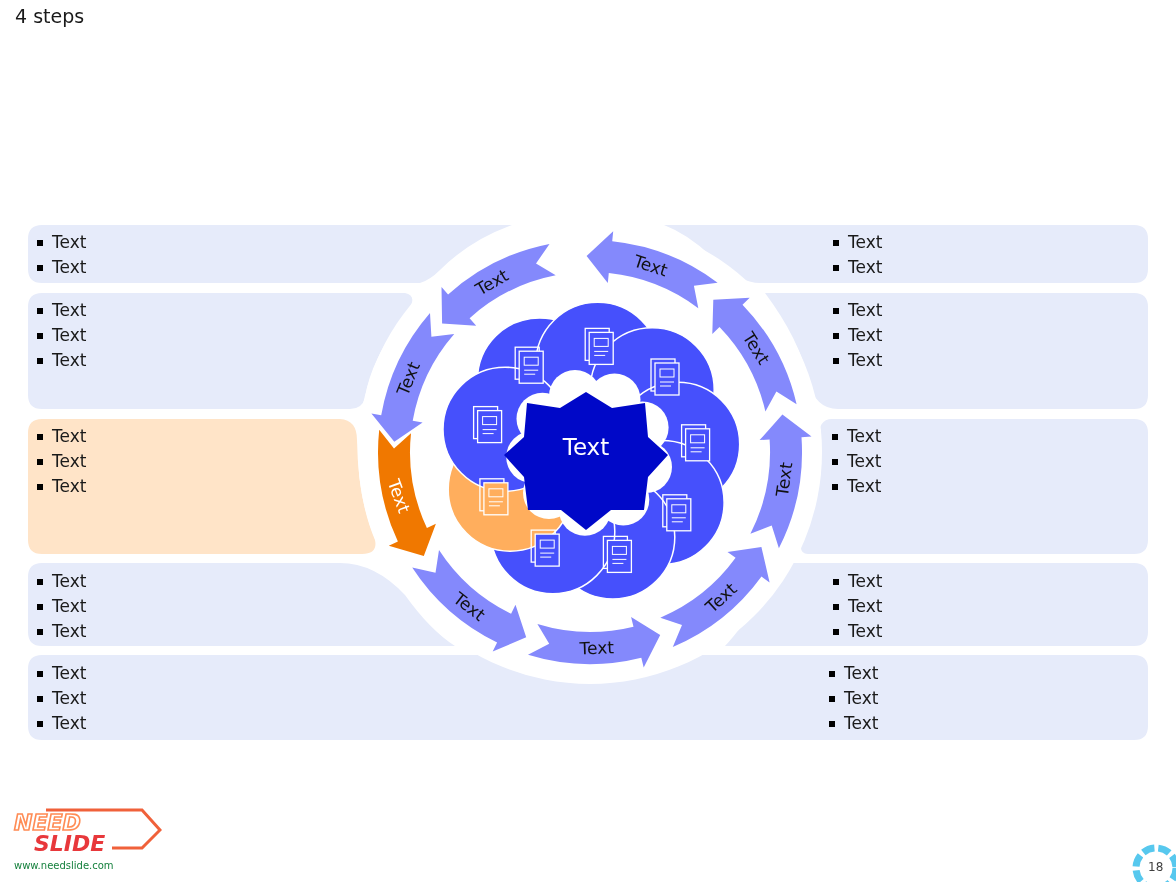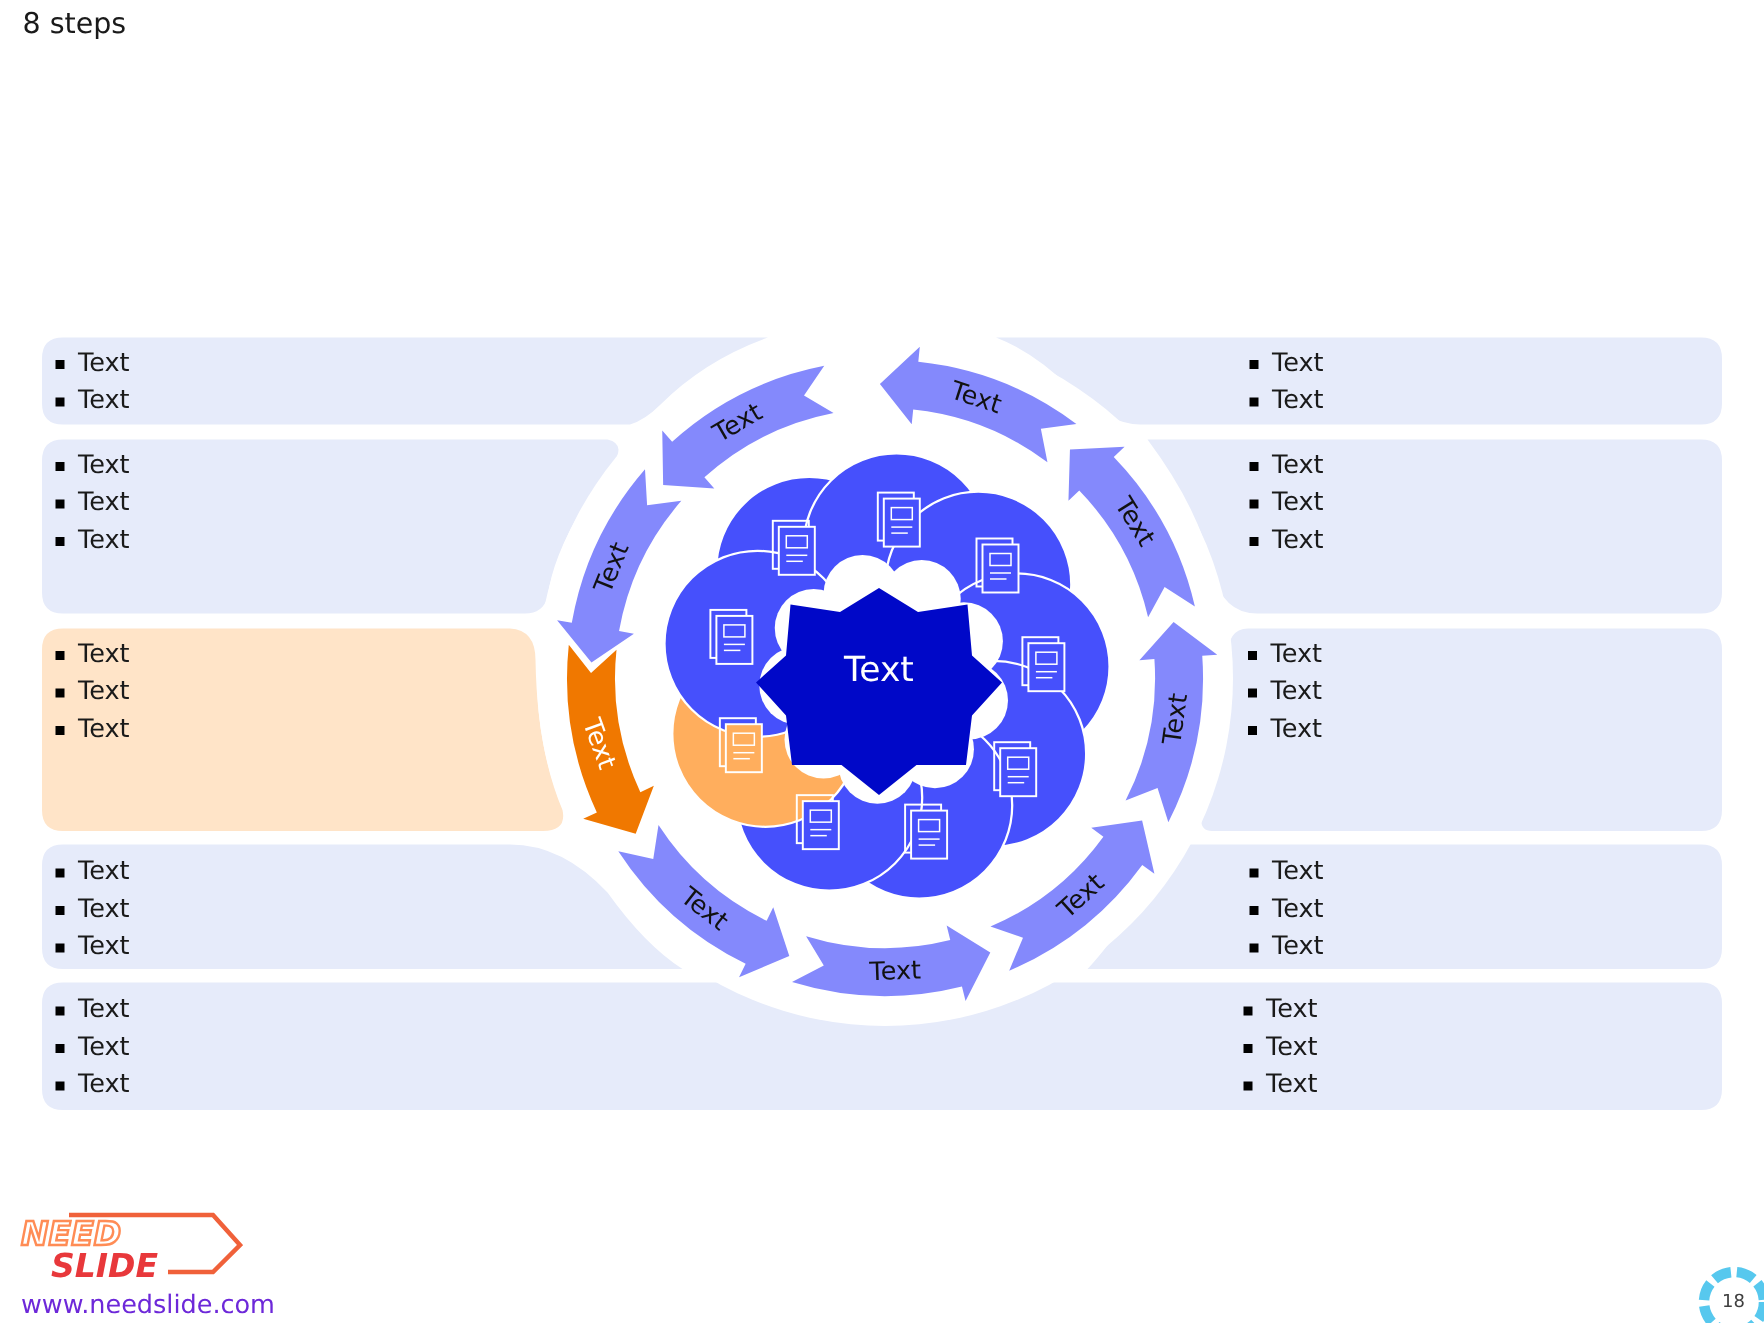--- a/index.html
+++ b/index.html
@@ -4,28 +4,28 @@
 <style>
   html, body { margin:0; padding:0; }
   body { width:1176px; height:882px; position:relative; background:#ffffff; overflow:hidden;
          font-family:"DejaVu Sans","Liberation Sans",sans-serif; color:#1a1a1a; }
   .title { position:absolute; left:15px; top:5px; font-size:19px; }
   .blist { position:absolute; list-style:none; margin:0; padding:0; font-size:17px; line-height:25px; }
   .blist li { position:relative; padding-left:15px; }
   .blist li::before { content:""; position:absolute; left:0; top:10px; width:6px; height:6px; background:#000; }
   svg.diagram { position:absolute; left:0; top:0; }
   .logo { position:absolute; left:12px; top:806px; }
-  .url { position:absolute; left:14px; top:860px; font-size:17px; color:#6d28d9; }
+  .url { position:absolute; left:14px; top:860px; font-size:10px; color:#15803d; }
   .pagenum { position:absolute; left:1128px; top:842px; width:48px; height:40px; }
   .pagenum span { position:absolute; left:20px; top:18px; font-size:12px; color:#404040; }
 </style>
 </head>
 <body>
 
-<div class="title">8 steps</div>
+<div class="title">4 steps</div>
 
 <svg class="diagram" width="1176" height="882">
 
   <path d="M42,225 H512 Q470,240 440,270 Q430,280 420,283 H42 Q28,283 28,269 V239 Q28,225 42,225Z" fill="#e6ebfa"></path>
 
   <path d="M664,225 H1134 Q1148,225 1148,239 V269 Q1148,283 1134,283 H760 Q740,283 715,260 Q690,235 664,225Z" fill="#e6ebfa"></path>
 
   <path d="M42,293 H405 Q418,296 408,310 Q370,360 365,398 Q362,409 350,409 H42 Q28,409 28,395 V307 Q28,293 42,293Z" fill="#e6ebfa"></path>
 
   <path d="M765,293 H1134 Q1148,293 1148,307 V395 Q1148,409 1134,409 H838 Q815,409 808,380 Q800,340 765,293Z" fill="#e6ebfa"></path>

